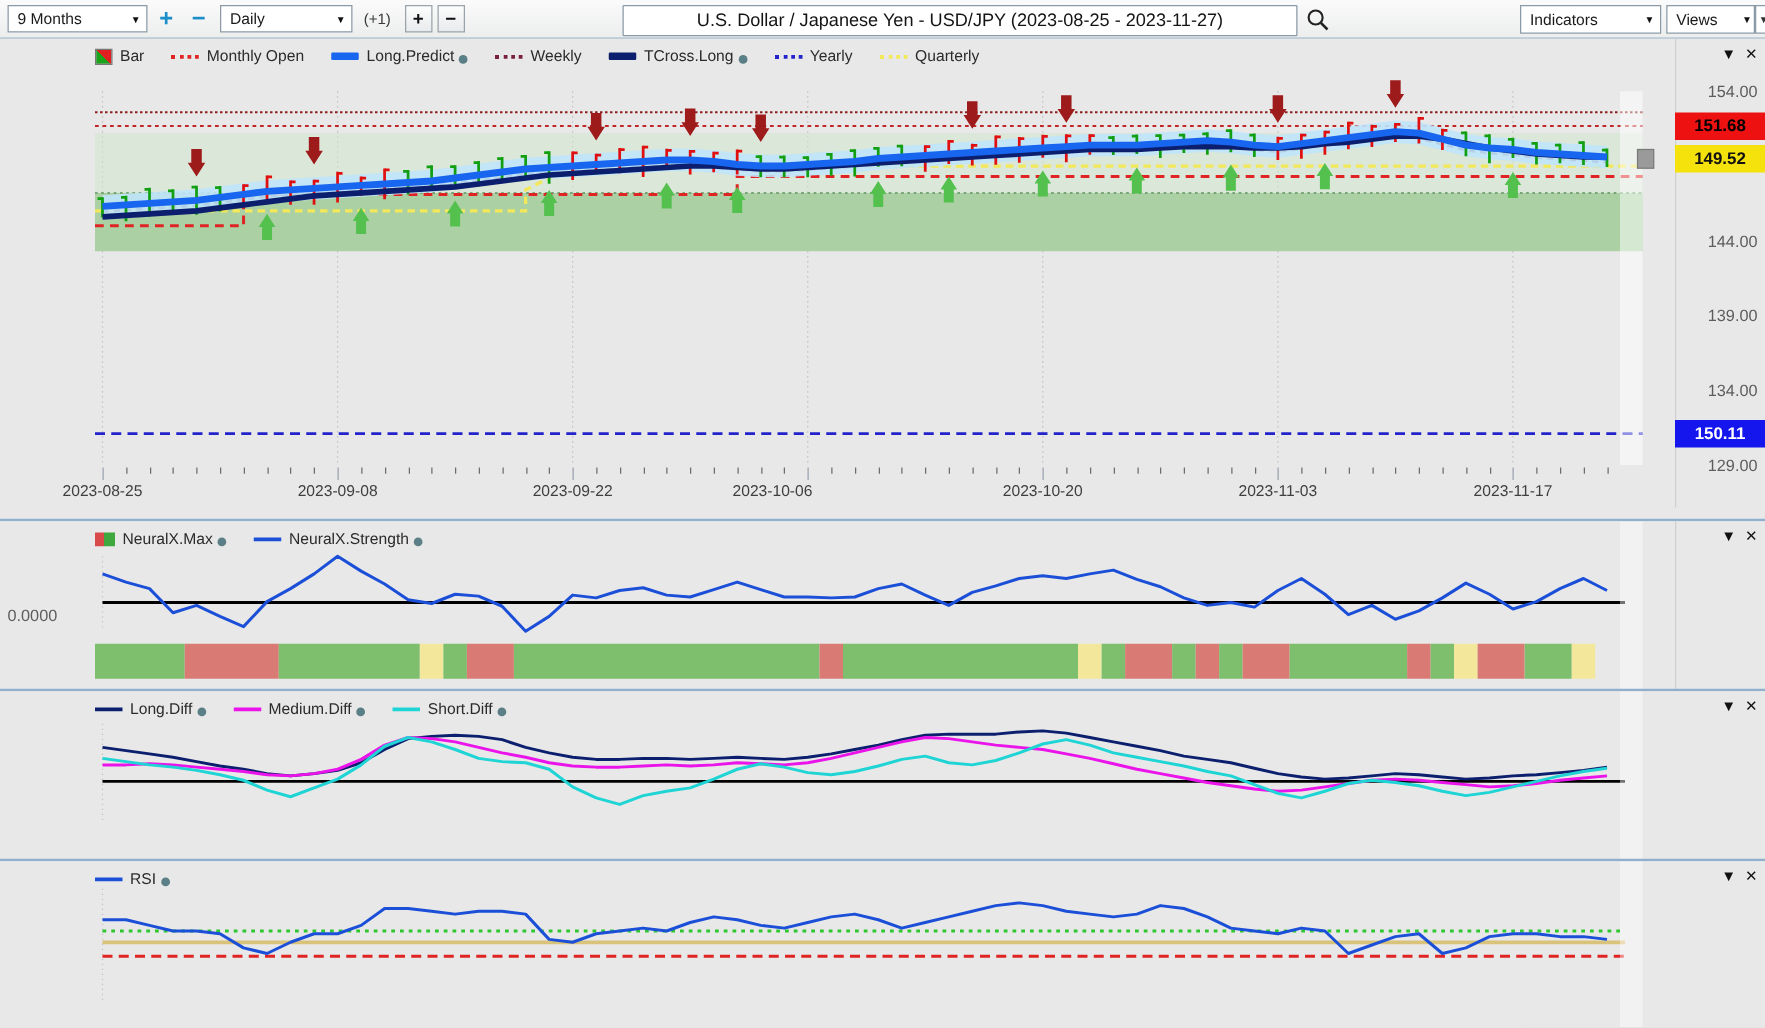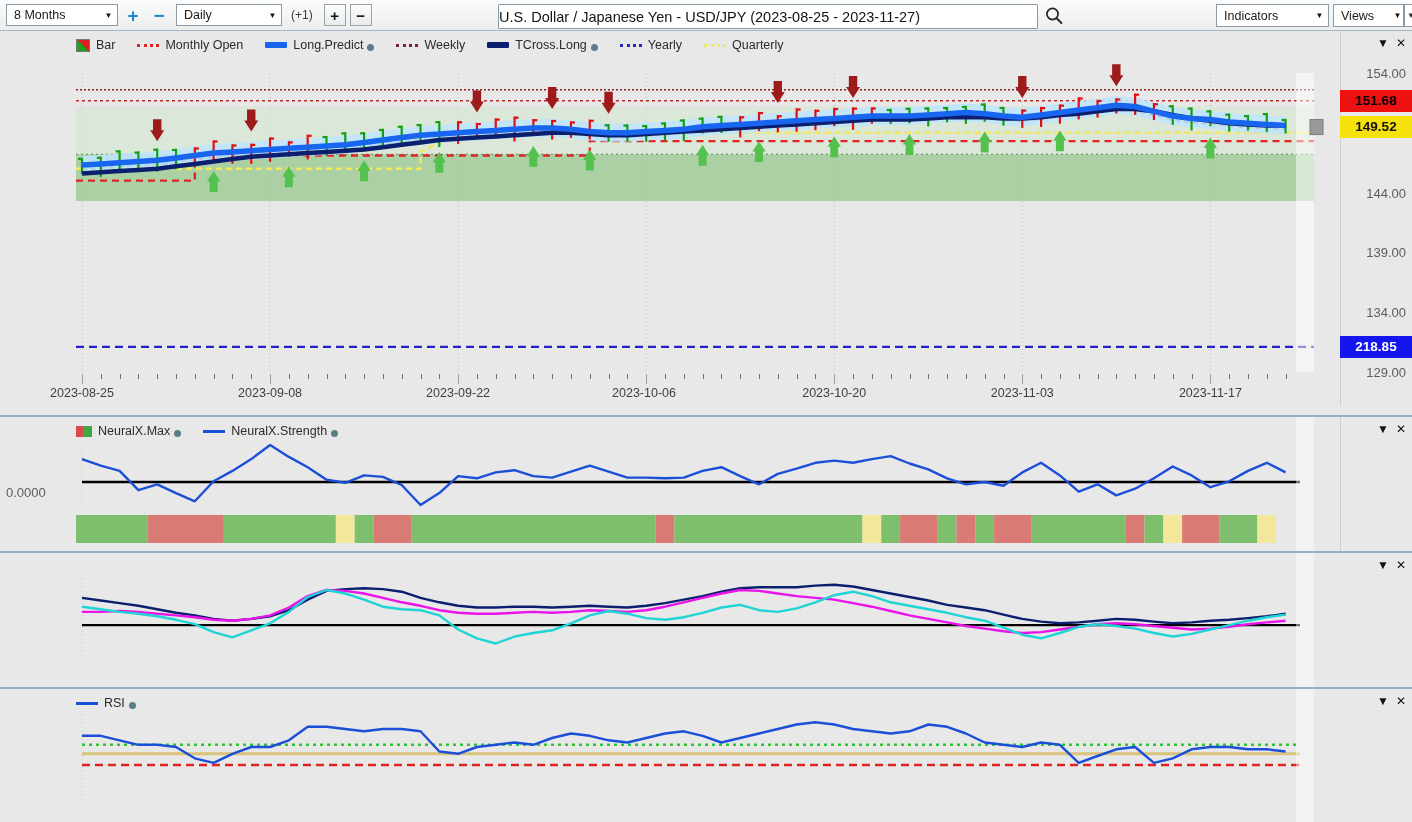--- a/index.html
+++ b/index.html
@@ -49,21 +49,21 @@
     color: #111; font-size: 15px; font-weight: bold; line-height: 1;
   }
   .plusminus-sep { width: 6px; }
   .plusone { margin: 0 7px 0 9px; font-size: 12px; color: #3a3a3a; }
 
   .symbolbox {
     position: absolute; left: 498px; top: 4px;
     width: 540px; height: 25px;
     background: #fff; border: 1px solid #8a9aa6;
     border-radius: 1px;
-    display: flex; align-items: center; 
+    display: flex; align-items: center; justify-content: center;
     font-size: 14.5px; color: #141414;
   }
   .searchicon {
     position: absolute; left: 1044px; top: 6px;
     width: 20px; height: 20px; cursor: pointer;
   }
   .combo-indicators { position: absolute; left: 1216px; top: 4px; width: 113px; height: 23px; }
   .combo-views { position: absolute; left: 1333px; top: 4px; width: 71px; height: 23px; }
   .combo-views .cap { margin-right: 18px; }
   .edgecombo {
@@ -159,21 +159,21 @@
   }
   svg { display: block; }
 </style>
 </head>
 <body>
 
 <div id="app">
 
   <div class="toolbar">
     <div class="combo combo-3m">
-      <span class="cap">8 Months</span>
+      <span class="cap">9 Months</span>
       <span class="arrow">▼</span>
     </div>
     <div class="plusbtn blue">+</div>
     <div class="minusbtn blue">−</div>
     <div class="plusminus-sep"></div>
     <div class="combo combo-daily">
       <span class="cap">Daily</span>
       <span class="arrow">▼</span>
     </div>
     <span class="plusone">(+1)</span>
@@ -241,21 +241,21 @@
       <span class="c">✕</span>
     </div>
     <div class="axis-right" id="axis-main">
         <div class="ytick" style="top:42.0px">154.00</div>
         <div class="ytick" style="top:161.6px">144.00</div>
         <div class="ytick" style="top:221.4px">139.00</div>
         <div class="ytick" style="top:281.2px">134.00</div>
         <div class="ytick" style="top:341.0px">129.00</div>
         <div class="ytag red" style="top:69.7px">151.68</div>
         <div class="ytag yellow" style="top:95.6px">149.52</div>
-        <div class="ytag blue" style="top:315.9px">218.85</div>
+        <div class="ytag blue" style="top:315.9px">150.11</div>
       </div>
     <div class="plot" id="plot-main">
         <svg width="1260" height="375">
           <line x1="6" y1="42" x2="6" y2="341" stroke="#b9b9b9" stroke-width="1" stroke-dasharray="1,3"></line>
           <line x1="194.05970149253733" y1="42" x2="194.05970149253733" y2="341" stroke="#b9b9b9" stroke-width="1" stroke-dasharray="1,3"></line>
           <line x1="382.11940298507466" y1="42" x2="382.11940298507466" y2="341" stroke="#b9b9b9" stroke-width="1" stroke-dasharray="1,3"></line>
           <line x1="570.179104477612" y1="42" x2="570.179104477612" y2="341" stroke="#b9b9b9" stroke-width="1" stroke-dasharray="1,3"></line>
           <line x1="758.2388059701493" y1="42" x2="758.2388059701493" y2="341" stroke="#b9b9b9" stroke-width="1" stroke-dasharray="1,3"></line>
           <line x1="946.2985074626865" y1="42" x2="946.2985074626865" y2="341" stroke="#b9b9b9" stroke-width="1" stroke-dasharray="1,3"></line>
           <line x1="1134.358208955224" y1="42" x2="1134.358208955224" y2="341" stroke="#b9b9b9" stroke-width="1" stroke-dasharray="1,3"></line>
@@ -490,21 +490,21 @@
         <div class="xtick-mark" style="left:1172.7px"></div>
         <div class="xtick-mark" style="left:1191.6px"></div>
         <div class="xtick-mark xtick-major" style="left:1210.4px"></div>
         <div class="xtick-mark" style="left:1229.2px"></div>
         <div class="xtick-mark" style="left:1248.0px"></div>
         <div class="xtick-mark" style="left:1266.8px"></div>
         <div class="xtick-mark" style="left:1285.6px"></div>
         <div class="xtick-lab" style="left:82.0px">2023-08-25</div>
         <div class="xtick-lab" style="left:270.1px">2023-09-08</div>
         <div class="xtick-lab" style="left:458.1px">2023-09-22</div>
-        <div class="xtick-lab" style="left:644px">2023-10-06</div>
+        <div class="xtick-lab" style="left:618px">2023-10-06</div>
         <div class="xtick-lab" style="left:834.2px">2023-10-20</div>
         <div class="xtick-lab" style="left:1022.3px">2023-11-03</div>
         <div class="xtick-lab" style="left:1210.4px">2023-11-17</div>
       </div>
   </div>
 
   <div class="panel-sep" style="top:415px"></div>
   <div class="panel panel-sub panel-nx">
     <div class="legend" id="legend-nx">
         <span class="lg-item">
@@ -552,20 +552,37 @@
           <rect x="1106.1" y="98" width="37.6" height="28" fill="#d97b74"></rect>
           <rect x="1143.8" y="98" width="37.6" height="28" fill="#7ebf6e"></rect>
           <rect x="1181.4" y="98" width="18.8" height="28" fill="#f2e79a"></rect>
           <rect x="1220" y="0" width="18" height="136" fill="#ffffff" opacity="0.45"></rect>
         </svg>
       </div>
   </div>
 
   <div class="panel-sep" style="top:551px"></div>
   <div class="panel panel-sub panel-diff">
+    <div class="legend" id="legend-diff">
+        <span class="lg-item">
+          <span class="sw" style="background:#0c1f6e;height:3px"></span>
+          <span class="lab">Long.Diff</span>
+          <span class="lg-dot"></span>
+        </span>
+        <span class="lg-item">
+          <span class="sw" style="background:#ea13ea;height:3px"></span>
+          <span class="lab">Medium.Diff</span>
+          <span class="lg-dot"></span>
+        </span>
+        <span class="lg-item">
+          <span class="sw" style="background:#1fd4d4;height:3px"></span>
+          <span class="lab">Short.Diff</span>
+          <span class="lg-dot"></span>
+        </span>
+      </div>
     <div class="panel-ctl">
       <span class="c">▼</span>
       <span class="c">✕</span>
     </div>
     <div class="plot" id="plot-diff">
         <svg width="1260" height="136">
           <line x1="6" y1="26" x2="6" y2="105" stroke="#c4c4c4" stroke-dasharray="1,3"></line>
           <line x1="6" y1="72.1" x2="1224" y2="72.1" stroke="#000" stroke-width="2.4"></line>
           <path d="M 6.0 44.9 L 24.8 47.5 L 43.6 50.1 L 62.4 52.8 L 81.2 56.3 L 100.0 59.8 L 118.8 62.4 L 137.6 65.9 L 156.4 67.7 L 175.3 65.9 L 194.1 63.3 L 212.9 57.2 L 231.7 46.6 L 250.5 37.9 L 269.3 36.1 L 288.1 35.2 L 306.9 36.1 L 325.7 38.7 L 344.5 44.9 L 363.3 49.3 L 382.1 52.8 L 400.9 54.5 L 419.7 54.5 L 438.5 53.7 L 457.3 53.7 L 476.1 54.5 L 495.0 53.7 L 513.8 52.8 L 532.6 53.7 L 551.4 54.5 L 570.2 52.8 L 589.0 50.1 L 607.8 46.6 L 626.6 43.1 L 645.4 38.7 L 664.2 35.2 L 683.0 34.3 L 701.8 34.3 L 720.6 34.3 L 739.4 32.6 L 758.2 31.7 L 777.0 33.5 L 795.9 37.0 L 814.7 40.5 L 833.5 44.0 L 852.3 47.5 L 871.1 51.9 L 889.9 54.5 L 908.7 57.2 L 927.5 61.6 L 946.3 65.9 L 965.1 68.6 L 983.9 70.3 L 1002.7 69.4 L 1021.5 67.7 L 1040.3 65.9 L 1059.1 66.8 L 1077.9 68.6 L 1096.7 70.3 L 1115.6 69.4 L 1134.4 67.7 L 1153.2 66.8 L 1172.0 65.1 L 1190.8 63.3 L 1209.6 60.7" fill="none" stroke="#0c1f6e" stroke-width="2.4" stroke-linejoin="round"></path>
           <path d="M 6.0 58.9 L 24.8 58.9 L 43.6 58.0 L 62.4 58.9 L 81.2 60.7 L 100.0 62.4 L 118.8 64.2 L 137.6 66.8 L 156.4 67.7 L 175.3 65.9 L 194.1 62.4 L 212.9 54.5 L 231.7 43.1 L 250.5 37.0 L 269.3 37.9 L 288.1 40.5 L 306.9 44.9 L 325.7 49.3 L 344.5 52.8 L 363.3 57.2 L 382.1 59.8 L 400.9 60.7 L 419.7 60.7 L 438.5 59.8 L 457.3 58.9 L 476.1 59.8 L 495.0 58.9 L 513.8 57.2 L 532.6 58.0 L 551.4 58.9 L 570.2 57.2 L 589.0 53.7 L 607.8 49.3 L 626.6 44.9 L 645.4 40.5 L 664.2 37.0 L 683.0 37.9 L 701.8 40.5 L 720.6 43.1 L 739.4 44.9 L 758.2 46.6 L 777.0 50.1 L 795.9 53.7 L 814.7 58.0 L 833.5 62.4 L 852.3 65.9 L 871.1 69.4 L 889.9 73.0 L 908.7 75.6 L 927.5 78.2 L 946.3 80.0 L 965.1 79.1 L 983.9 76.5 L 1002.7 73.8 L 1021.5 71.2 L 1040.3 70.3 L 1059.1 71.2 L 1077.9 73.0 L 1096.7 74.7 L 1115.6 76.5 L 1134.4 75.6 L 1153.2 73.8 L 1172.0 71.2 L 1190.8 69.4 L 1209.6 67.7" fill="none" stroke="#ea13ea" stroke-width="2.4" stroke-linejoin="round"></path>

